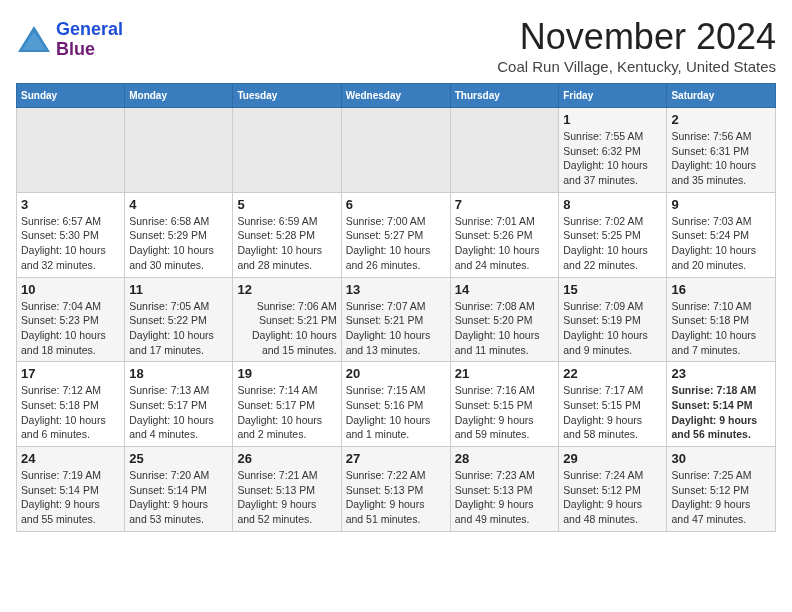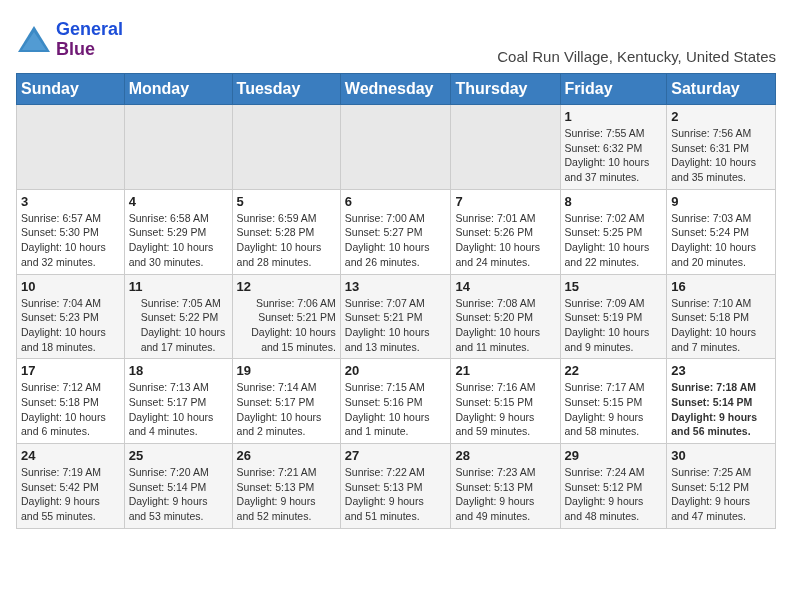--- a/index.html
+++ b/index.html
@@ -37,33 +37,32 @@
       text-align: right;
     }
     .month-title {
       font-size: 36px;
       font-weight: normal;
       color: #222;
     }
     .subtitle {
       font-size: 15px;
       color: #444;
-      margin-top: 32px;
     }
     table {
       width: 100%;
       border-collapse: collapse;
       font-size: 11px;
     }
     thead tr th {
       background: #3a7dbf;
       color: #fff;
       padding: 6px 4px;
       text-align: left;
-      font-size: 16px;
+      font-size: 10px;
       font-weight: bold;
       border: 1px solid #2e6aa3;
     }
     tbody tr td {
       border: 1px solid #ccc;
       vertical-align: top;
       padding: 4px;
       width: 112px;
       min-height: 70px;
       background: #fff;
@@ -100,20 +99,21 @@
 
       <polygon points="18,4 34,30 2,30" fill="#1a75bb" opacity="0.85"></polygon>
       <polygon points="18,10 30,28 6,28" fill="#5ba3d9" opacity="0.7"></polygon>
     </svg>
     <div class="logo-text">
       <span class="logo-general">General</span><br>
       <span class="logo-blue">Blue</span>
     </div>
   </div>
   <div class="title-block">
+    <div class="month-title">November 2024</div>
     <div class="subtitle">Coal Run Village, Kentucky, United States</div>
   </div>
 </div>
 
 <table>
   <thead>
     <tr>
     <th>Sunday</th>
         <th>Monday</th>
         <th>Tuesday</th>
@@ -199,21 +199,21 @@
       <tr>
         <td>
           <span class="day-num">10</span>
           <div class="day-info" style="white-space: pre-line;">Sunrise: 7:04 AM
 Sunset: 5:23 PM
 Daylight: 10 hours
 and 18 minutes.</div>
         </td>
         <td>
           <span class="day-num">11</span>
-          <div class="day-info" style="white-space: pre-line; margin-left: 12px;">Sunrise: 7:05 AM
+          <div class="day-info" style="white-space: pre-line;">Sunrise: 7:05 AM
 Sunset: 5:22 PM
 Daylight: 10 hours
 and 17 minutes.</div>
         </td>
         <td>
           <span class="day-num">12</span>
           <div class="day-info" style="white-space: pre-line; text-align: right;">Sunrise: 7:06 AM
 Sunset: 5:21 PM
 Daylight: 10 hours
 and 15 minutes.</div>
@@ -295,21 +295,21 @@
           <div class="day-info" style="white-space: pre-line; font-weight: bold;">Sunrise: 7:18 AM
 Sunset: 5:14 PM
 Daylight: 9 hours
 and 56 minutes.</div>
         </td>
       </tr>
       <tr>
         <td>
           <span class="day-num">24</span>
           <div class="day-info" style="white-space: pre-line;">Sunrise: 7:19 AM
-Sunset: 5:42 PM
+Sunset: 5:14 PM
 Daylight: 9 hours
 and 55 minutes.</div>
         </td>
         <td>
           <span class="day-num">25</span>
           <div class="day-info" style="white-space: pre-line;">Sunrise: 7:20 AM
 Sunset: 5:14 PM
 Daylight: 9 hours
 and 53 minutes.</div>
         </td>

